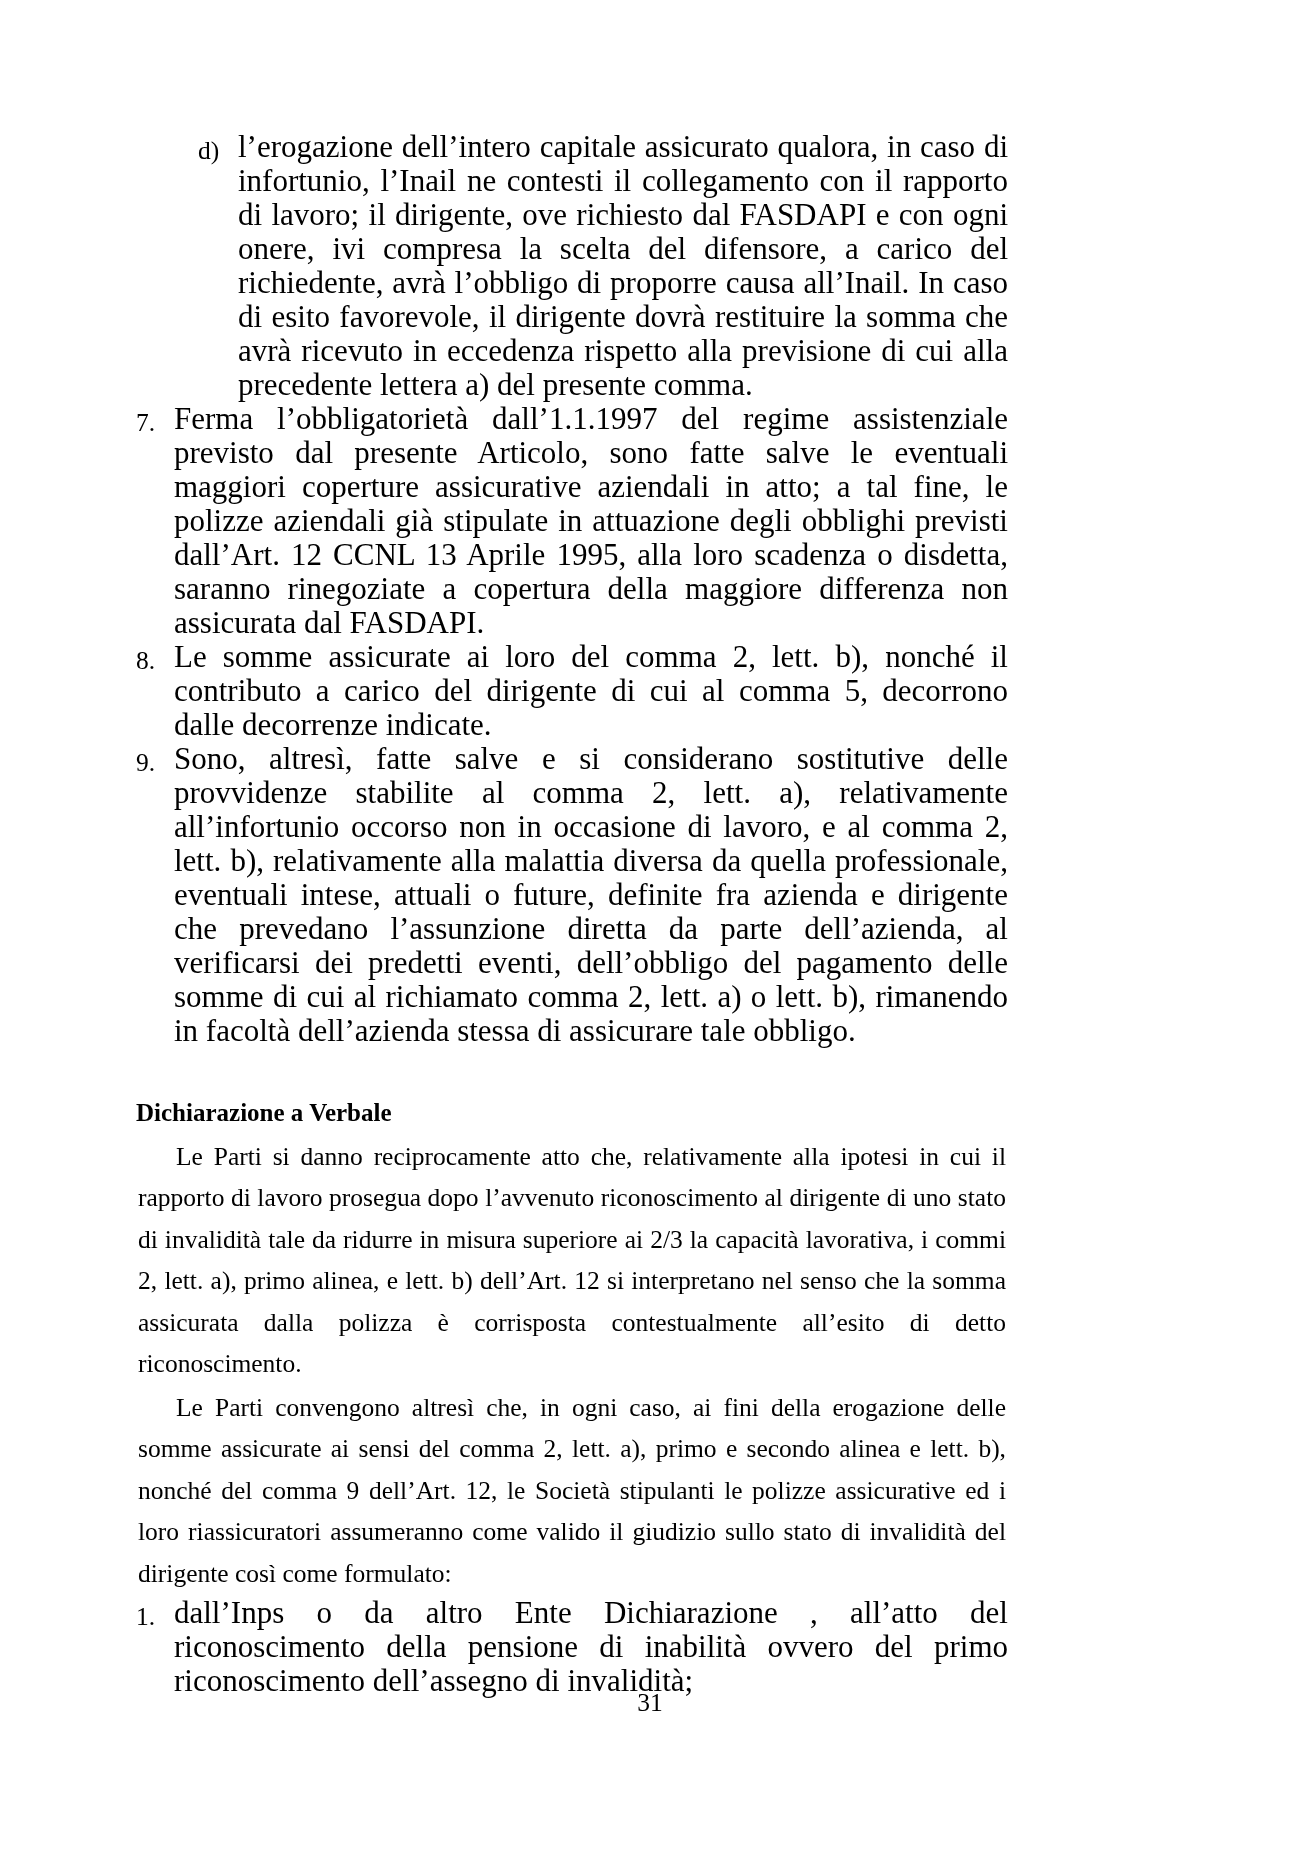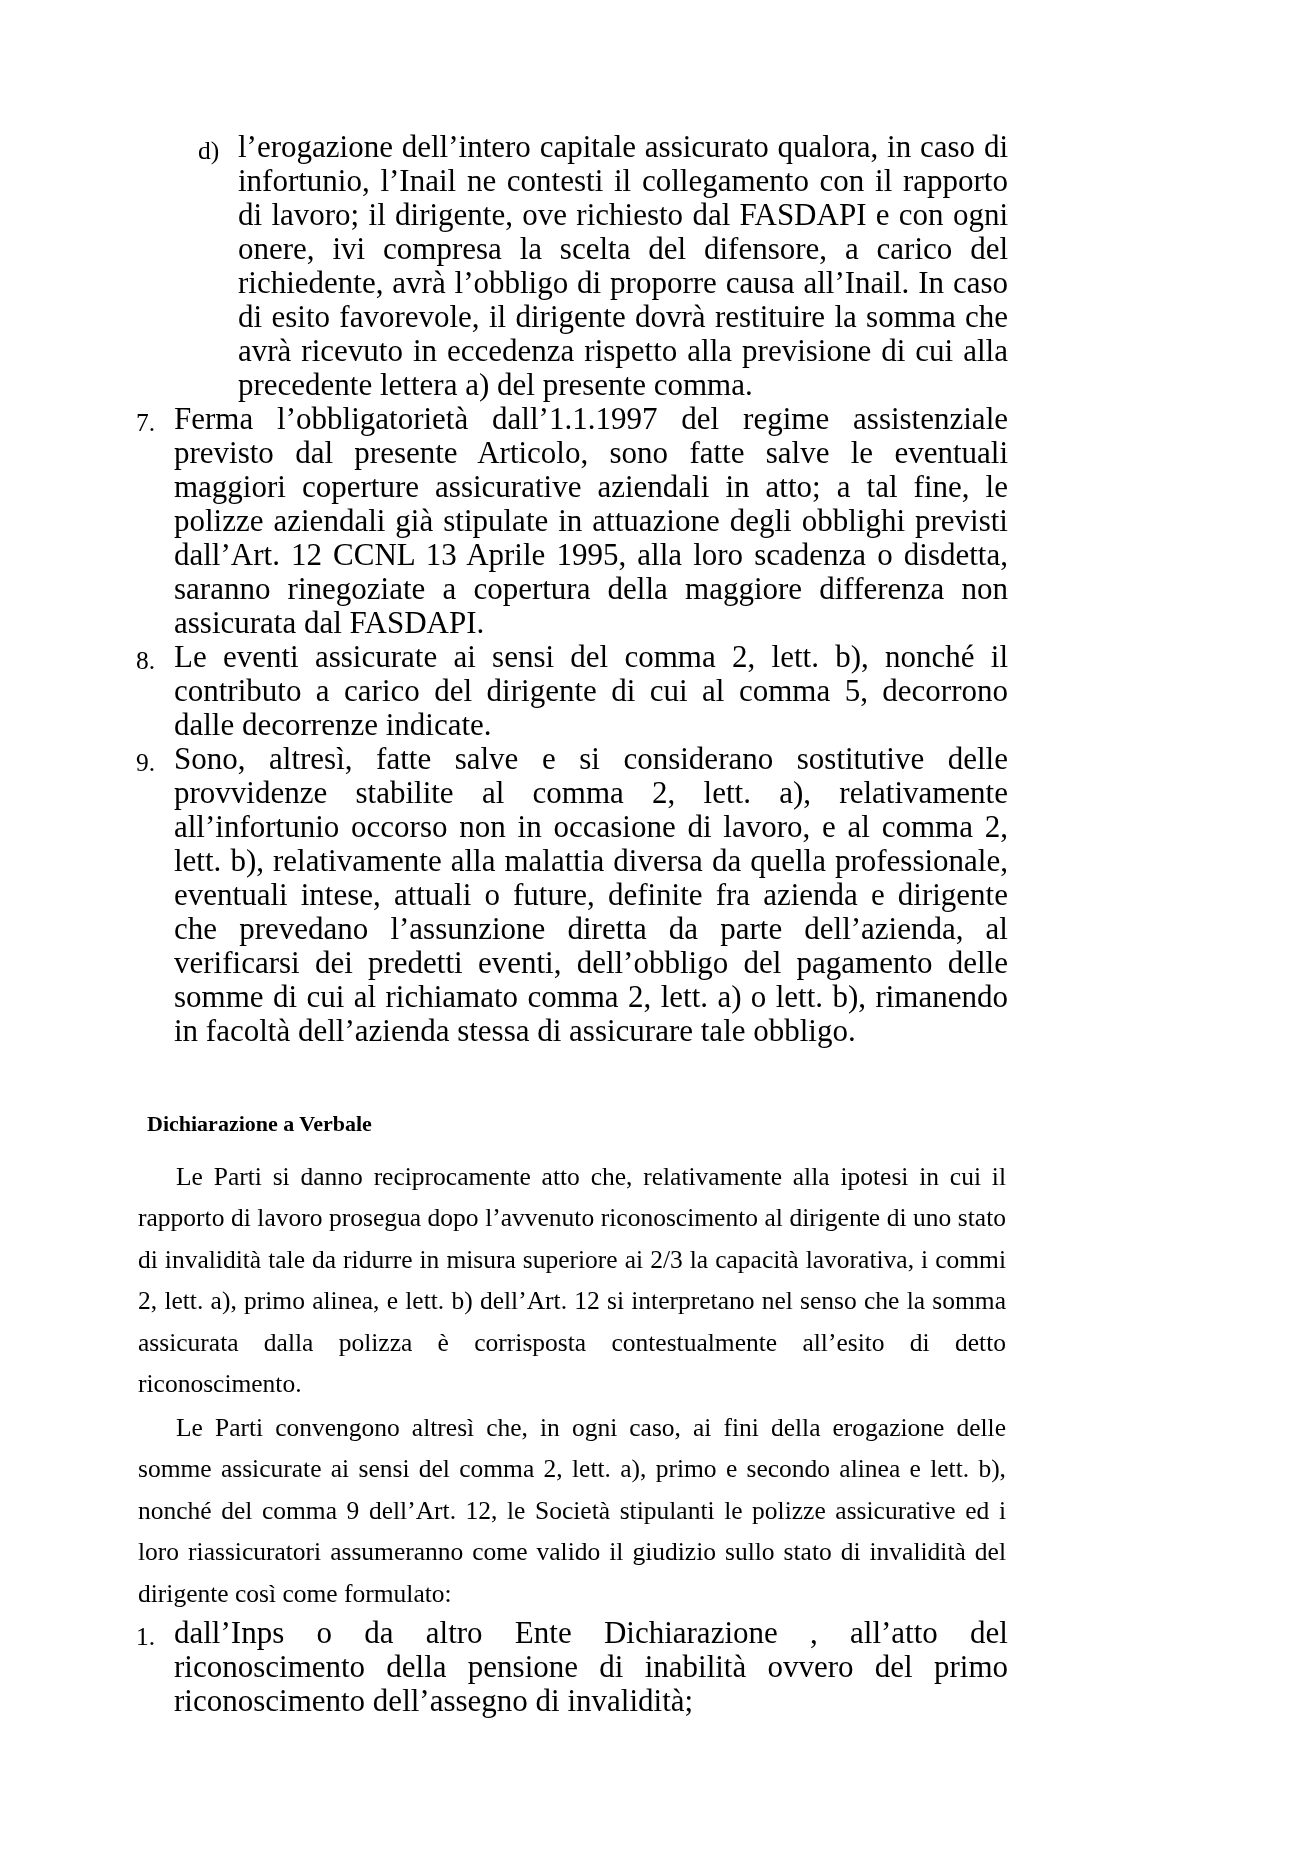--- a/index.html
+++ b/index.html
@@ -65,24 +65,24 @@
     text-justify: inter-word;
   }
   
   .sub-row {
     margin-left: 62px;
   }
   .sub-row .list-body {
     width: 772px;
   }
   .heading {
-    font-size: 22px;
+    font-size: 25px;
     line-height: 41.5px;
     font-weight: bold;
-    margin: 11px;
+    margin: 0;
     text-align: left;
   }
   .indent-first {
     text-indent: 38px;
   }
   .gap-before-heading {
     height: 44px;
   }
   .footer {
     position: absolute;
@@ -105,21 +105,21 @@
       <span class="list-body">l’erogazione dell’intero capitale assicurato qualora, in caso di infortunio, l’Inail ne contesti il collegamento con il rapporto di lavoro; il dirigente, ove richiesto dal FASDAPI e con ogni onere, ivi compresa la scelta del difensore, a carico del richiedente, avrà l’obbligo di proporre causa all’Inail. In caso di esito favorevole, il dirigente dovrà restituire la somma che avrà ricevuto in eccedenza rispetto alla previsione di cui alla precedente lettera a) del presente comma.</span>
     </div>
 
     <div class="list-row">
       <span class="marker num">7.</span>
       <span class="list-body">Ferma l’obbligatorietà dall’1.1.1997 del regime assistenziale previsto dal presente Articolo, sono fatte salve le eventuali maggiori coperture assicurative aziendali in atto; a tal fine, le polizze aziendali già stipulate in attuazione degli obblighi previsti dall’Art. 12 CCNL 13 Aprile 1995, alla loro scadenza o disdetta, saranno rinegoziate a copertura della maggiore differenza non assicurata dal FASDAPI.</span>
     </div>
 
     <div class="list-row">
       <span class="marker num">8.</span>
-      <span class="list-body">Le eventi assicurate ai sensi del comma 2, lett. b), nonché il contributo a carico del dirigente di cui al comma 5, decorrono dalle decorrenze indicate.</span>
+      <span class="list-body">Le somme assicurate ai loro del comma 2, lett. b), nonché il contributo a carico del dirigente di cui al comma 5, decorrono dalle decorrenze indicate.</span>
     </div>
 
     <div class="list-row">
       <span class="marker num">9.</span>
       <span class="list-body">Sono, altresì, fatte salve e si considerano sostitutive delle provvidenze stabilite al comma 2, lett. a), relativamente all’infortunio occorso non in occasione di lavoro, e al comma 2, lett. b), relativamente alla malattia diversa da quella professionale, eventuali intese, attuali o future, definite fra azienda e dirigente che prevedano l’assunzione diretta da parte dell’azienda, al verificarsi dei predetti eventi, dell’obbligo del pagamento delle somme di cui al richiamato comma 2, lett. a) o lett. b), rimanendo in facoltà dell’azienda stessa di assicurare tale obbligo.</span>
     </div>
 
     <div class="gap-before-heading"></div>
 
     <div class="heading">Dichiarazione a Verbale</div>
@@ -128,13 +128,14 @@
 
     <p class="para indent-first">Le Parti convengono altresì che, in ogni caso, ai fini della erogazione delle somme assicurate ai sensi del comma 2, lett. a), primo e secondo alinea e lett. b), nonché del comma 9 dell’Art. 12, le Società stipulanti le polizze assicurative ed i loro riassicuratori assumeranno come valido il giudizio sullo stato di invalidità del dirigente così come formulato:</p>
 
     <div class="list-row">
       <span class="marker num">1.</span>
       <span class="list-body">dall’Inps o da altro Ente Dichiarazione , all’atto del riconoscimento della pensione di inabilità ovvero del primo riconoscimento dell’assegno di invalidità;</span>
     </div>
 
   </div>
 
+  <div class="footer">31</div>
 </div>
 
 </body></html>

